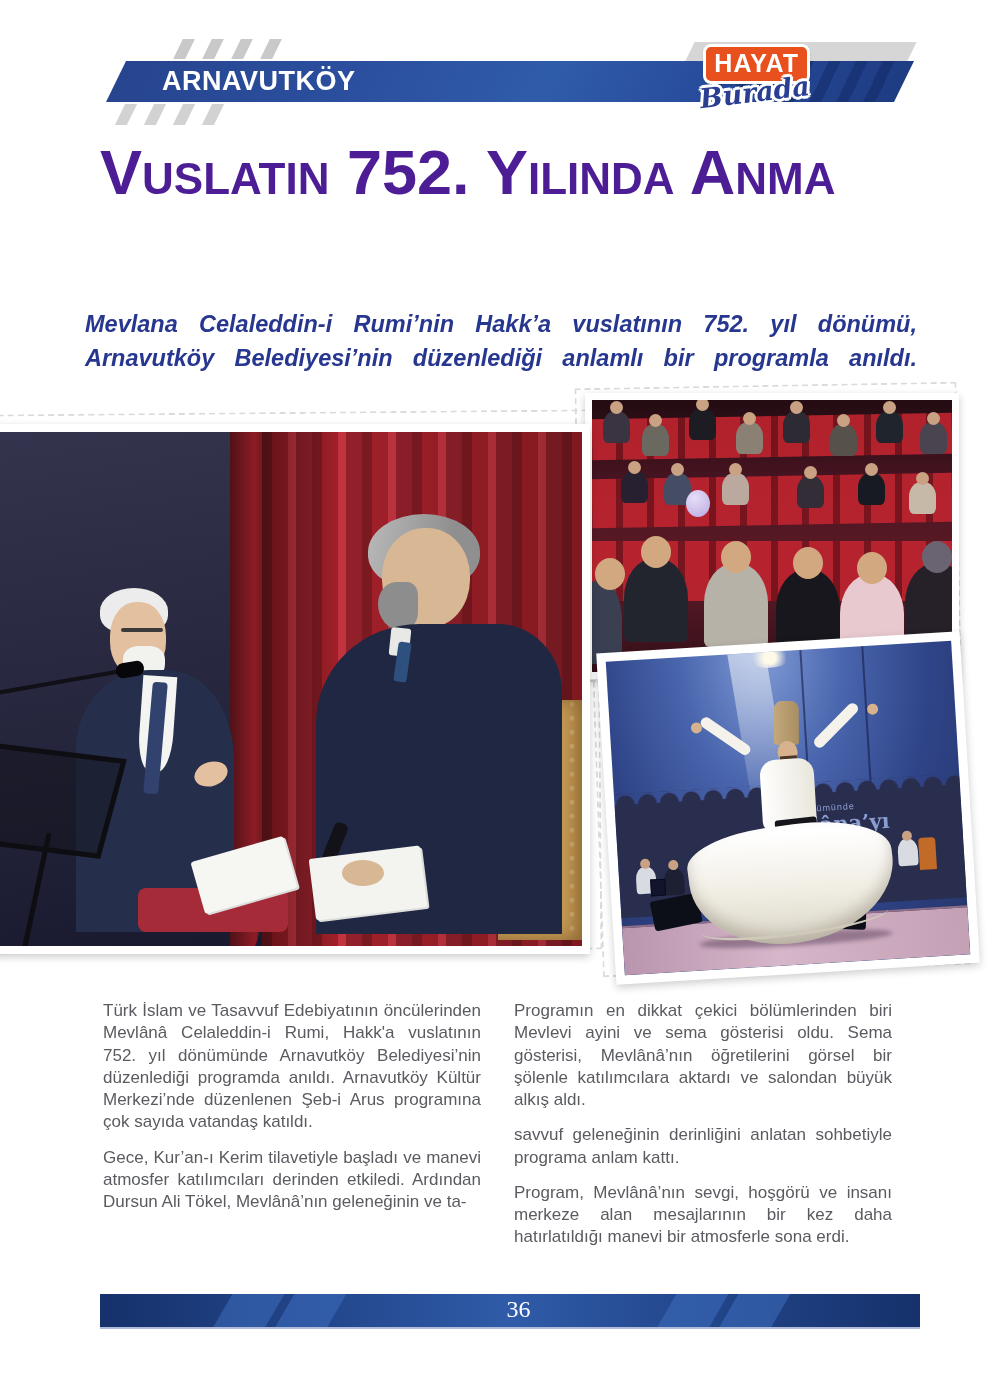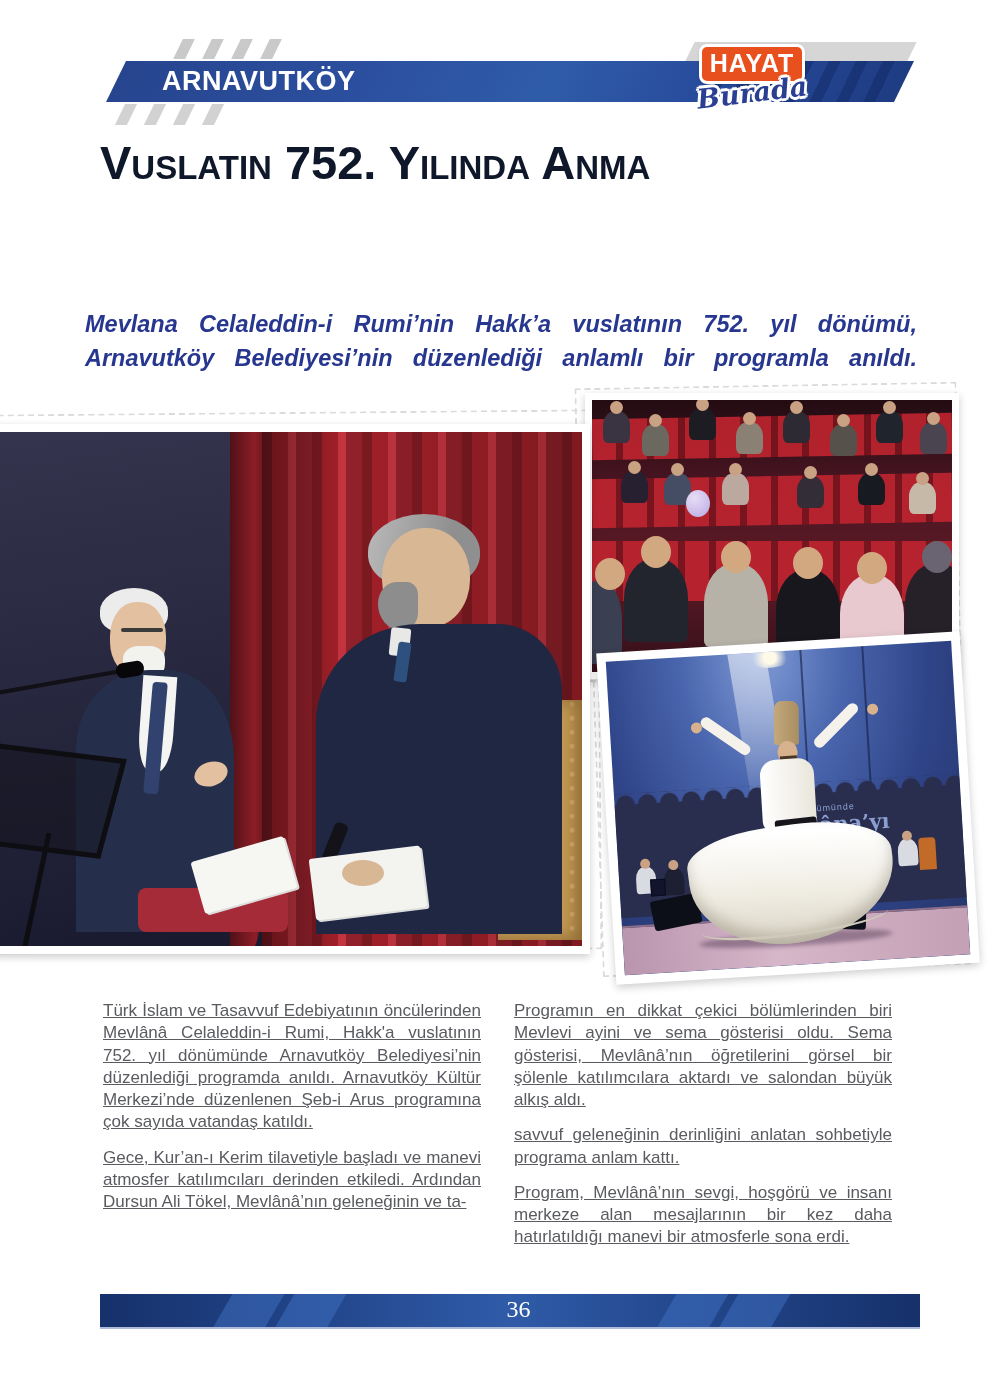--- a/index.html
+++ b/index.html
@@ -11,30 +11,30 @@
   .stripes span{display:block;width:12px;background:#c9c9c9;transform:skewX(-26deg);}
   .stripes-top{left:178px;top:39px;}  .stripes-top span{height:20px;}
   .stripes-bottom{left:120px;top:104px;} .stripes-bottom span{height:21px;background:#d2d2d2;}
   .gray-band{position:absolute;left:690px;top:42px;width:222px;height:19px;background:#d6d6d6;transform:skewX(-26deg);}
   .banner{position:absolute;left:116px;top:61px;width:788px;height:41px;transform:skewX(-26deg);
           background:linear-gradient(90deg,#27458f 0%,#2b4f9e 30%,#2f5ca9 55%,#27499a 78%,#1e3c82 100%);overflow:hidden;}
   .banner-stripes{position:absolute;right:18px;top:0;width:175px;height:100%;
           background:repeating-linear-gradient(90deg, rgba(16,38,96,.45) 0 12px, rgba(0,0,0,0) 12px 27px);}
   .banner-label{position:absolute;left:46px;top:0;height:41px;line-height:41px;transform:skewX(26deg);
           color:#ffffff;font-size:27px;font-weight:bold;letter-spacing:.5px;}
-  .logo{position:absolute;left:694px;top:44px;width:116px;z-index:6;text-align:center;}
+  .logo{position:absolute;left:694px;top:44px;width:116px;z-index:6;text-align:right;}
   .logo-hayat{display:inline-block;background:#e8501e;border:3px solid #ffffff;border-radius:8px;
           color:#ffffff;font-weight:bold;font-size:25px;letter-spacing:1px;padding:2px 8px 3px;
           box-shadow:0 1px 2px rgba(0,0,0,.15);}
   .logo-burada{margin-top:-7px;font-family:"DejaVu Serif", serif;font-style:italic;font-weight:bold;
           font-size:27px;color:#2b3f92;transform:rotate(-7deg);
           text-shadow:-2px -2px 0 #fff,2px -2px 0 #fff,-2px 2px 0 #fff,2px 2px 0 #fff,0 -3px 0 #fff,0 3px 0 #fff,-3px 0 0 #fff,3px 0 0 #fff;}
 
   
-  .title{position:absolute;left:100px;top:136px;color:#0f172a;font-weight:bold;font-size:47px;
+  .title{position:absolute;left:100px;top:136px;color:#4c1d95;font-weight:bold;font-size:63px;
          line-height:1.17;font-variant:small-caps;letter-spacing:0;}
   .lede{position:absolute;left:85px;top:283px;width:832px;color:#27378f;font-weight:bold;font-style:italic;
         font-size:23.5px;line-height:1.45;text-align:justify;text-align-last:justify;}
 
   
   .photo{position:absolute;background:#ffffff;box-shadow:0 3px 8px rgba(0,0,0,.20);}
   .photo .content{position:relative;width:100%;height:100%;overflow:hidden;}
   .dashed{position:absolute;border:2px dashed #dadada;border-radius:2px;background:transparent;}
 
   
@@ -146,21 +146,21 @@
   .dvf-belt{position:absolute;left:44%;top:118px;width:42px;height:13px;background:#17151c;border-radius:3px;transform:rotate(-3deg);}
   .dvf-skirt{position:absolute;left:50%;top:124px;width:205px;height:118px;transform:translateX(-50%) rotate(-4deg);
       background:linear-gradient(185deg,#ffffff 12%,#f0ede3 55%,#d7d2c3 100%);
       border-radius:48% 52% 58% 55%/30% 35% 72% 68%;box-shadow:inset 0 -10px 14px rgba(120,110,95,.35);}
   .dvf-hem{position:absolute;left:50%;top:206px;width:188px;height:26px;transform:translateX(-50%) rotate(-4deg);
       border-bottom:3px solid #cfc9ba;border-radius:50%;}
 
   
   .body-cols{position:absolute;left:103px;top:1000px;width:790px;display:flex;gap:33px;
       color:#595b60;font-size:17px;line-height:1.31;text-align:justify;}
-  .body-cols .col{width:378px;text-decoration:underline;}
+  .body-cols .col{width:378px;}
   .body-cols p{margin:0 0 13px 0;}
 
   
   .footer-bar{position:absolute;left:100px;top:1294px;width:820px;height:33px;overflow:hidden;
       background:linear-gradient(90deg,#16316b 0%,#24498f 30%,#2f5ba8 50%,#24498f 70%,#16316b 100%);
       border-bottom:2px solid #aebbdc;}
   .fstripe{position:absolute;top:-4px;height:44px;width:52px;background:rgba(62,110,190,.55);transform:skewX(-30deg);}
   .fstripe.fl1{left:122px;} .fstripe.fl2{left:184px;} .fstripe.fr1{left:566px;} .fstripe.fr2{left:628px;}
   .page-num{position:relative;z-index:2;text-align:center;color:#ffffff;font-family:"Liberation Serif",serif;
       font-size:24px;line-height:31px;padding-left:17px;}

